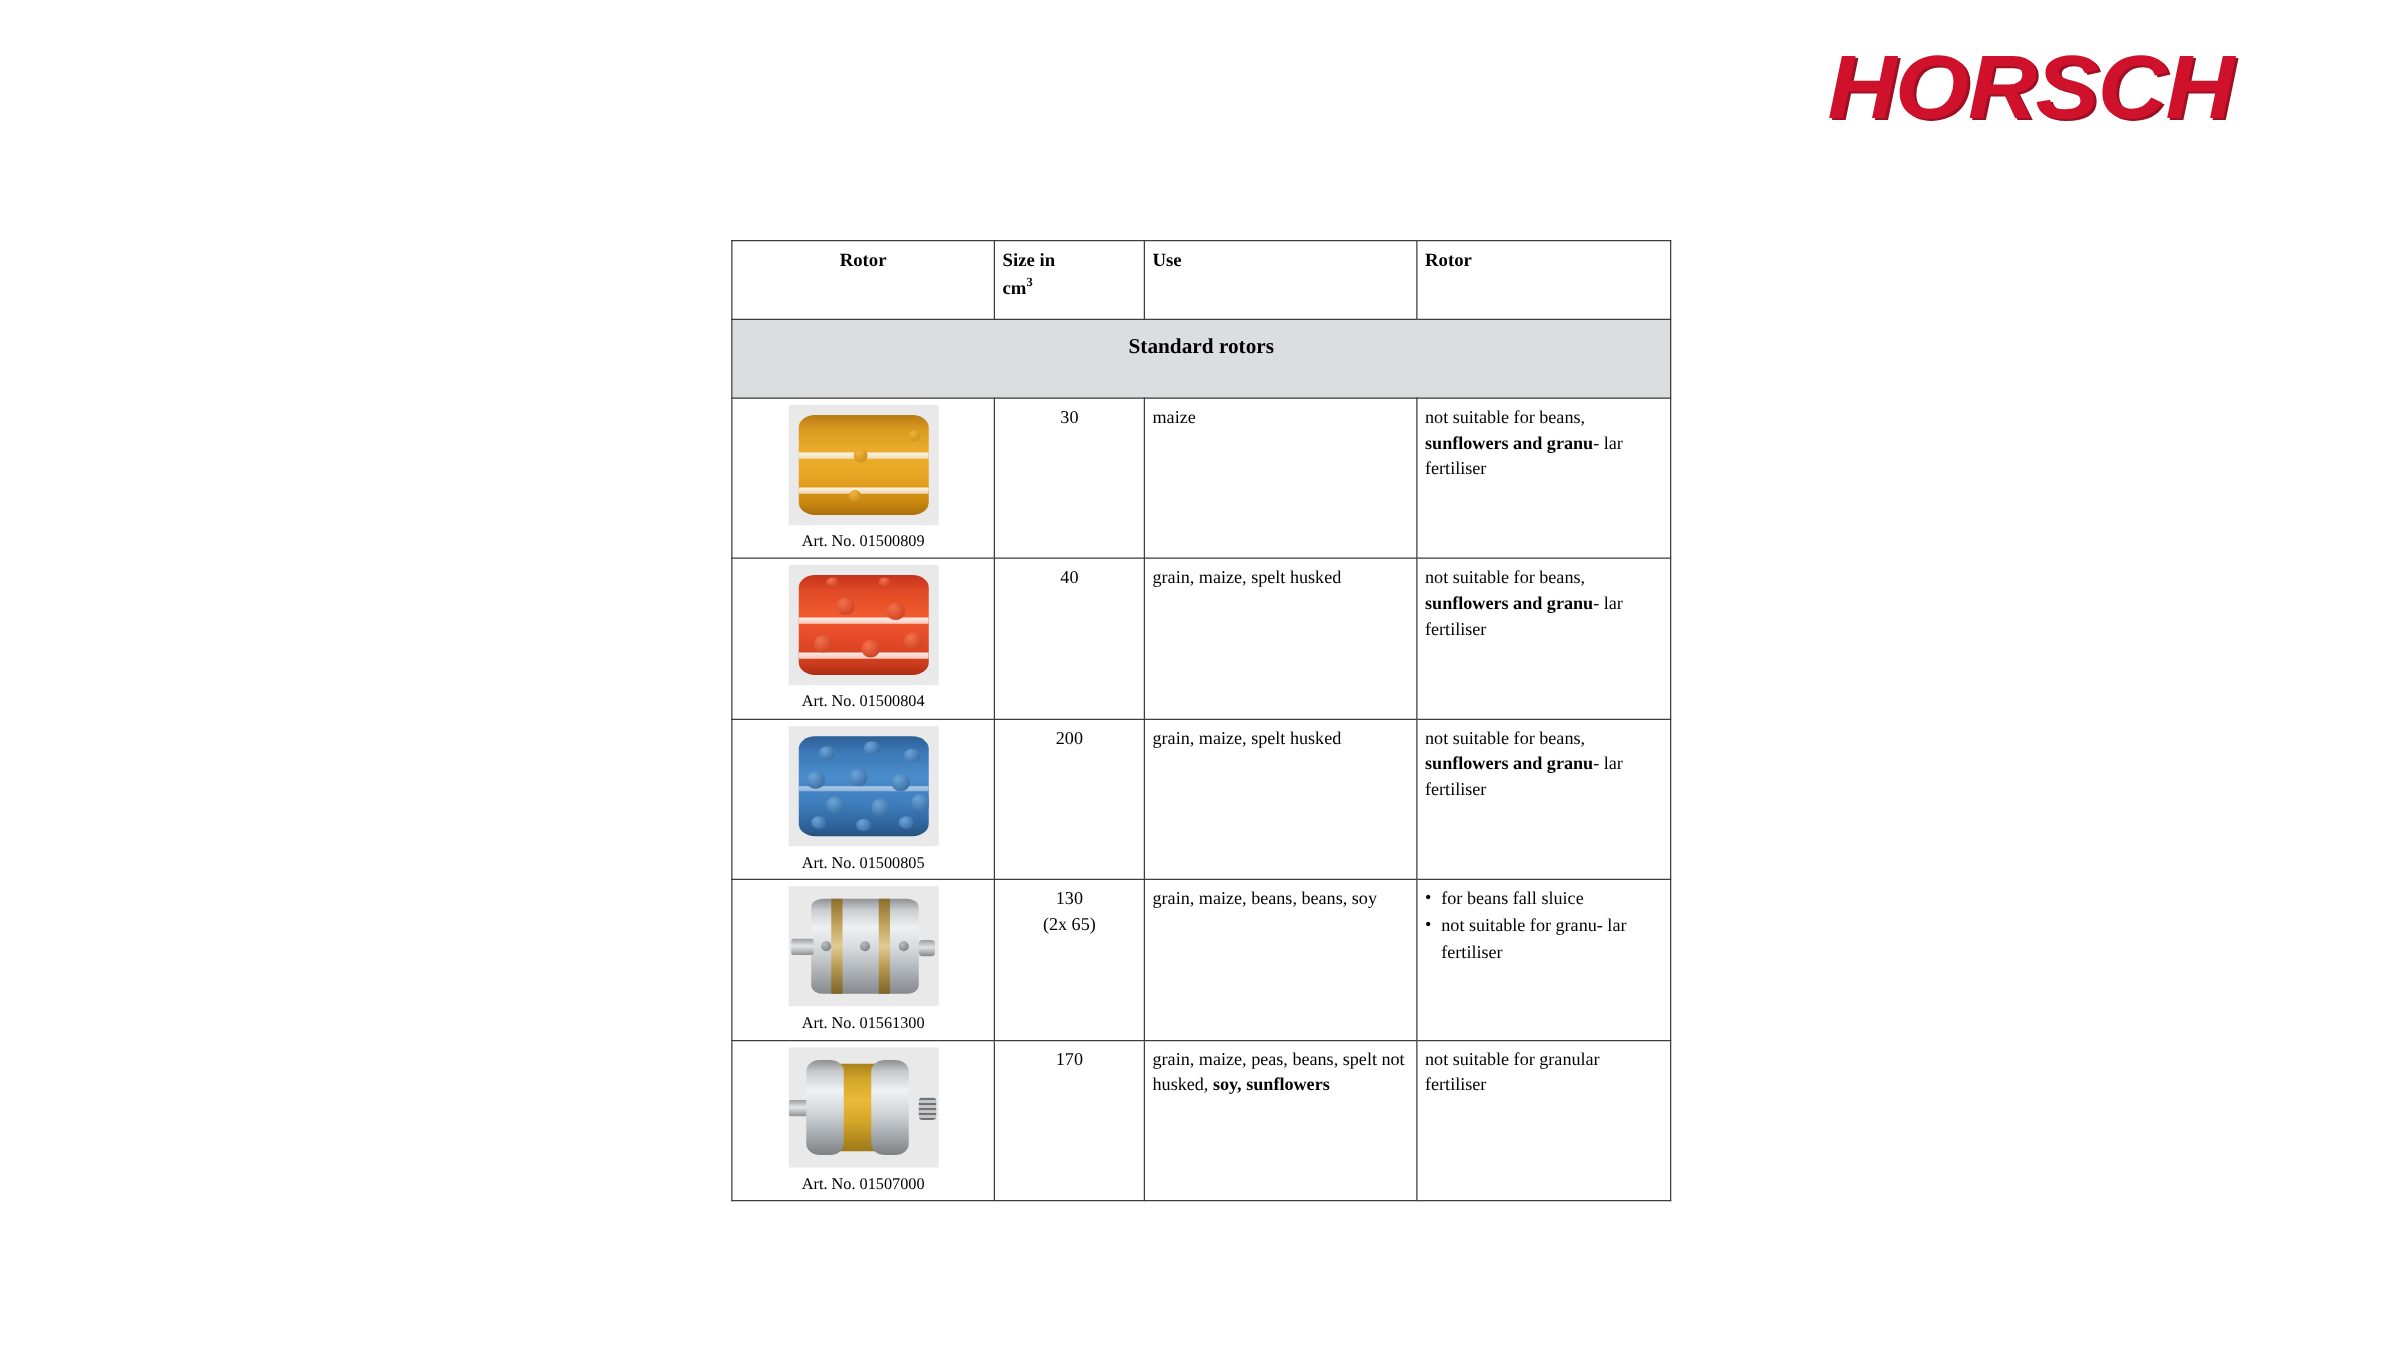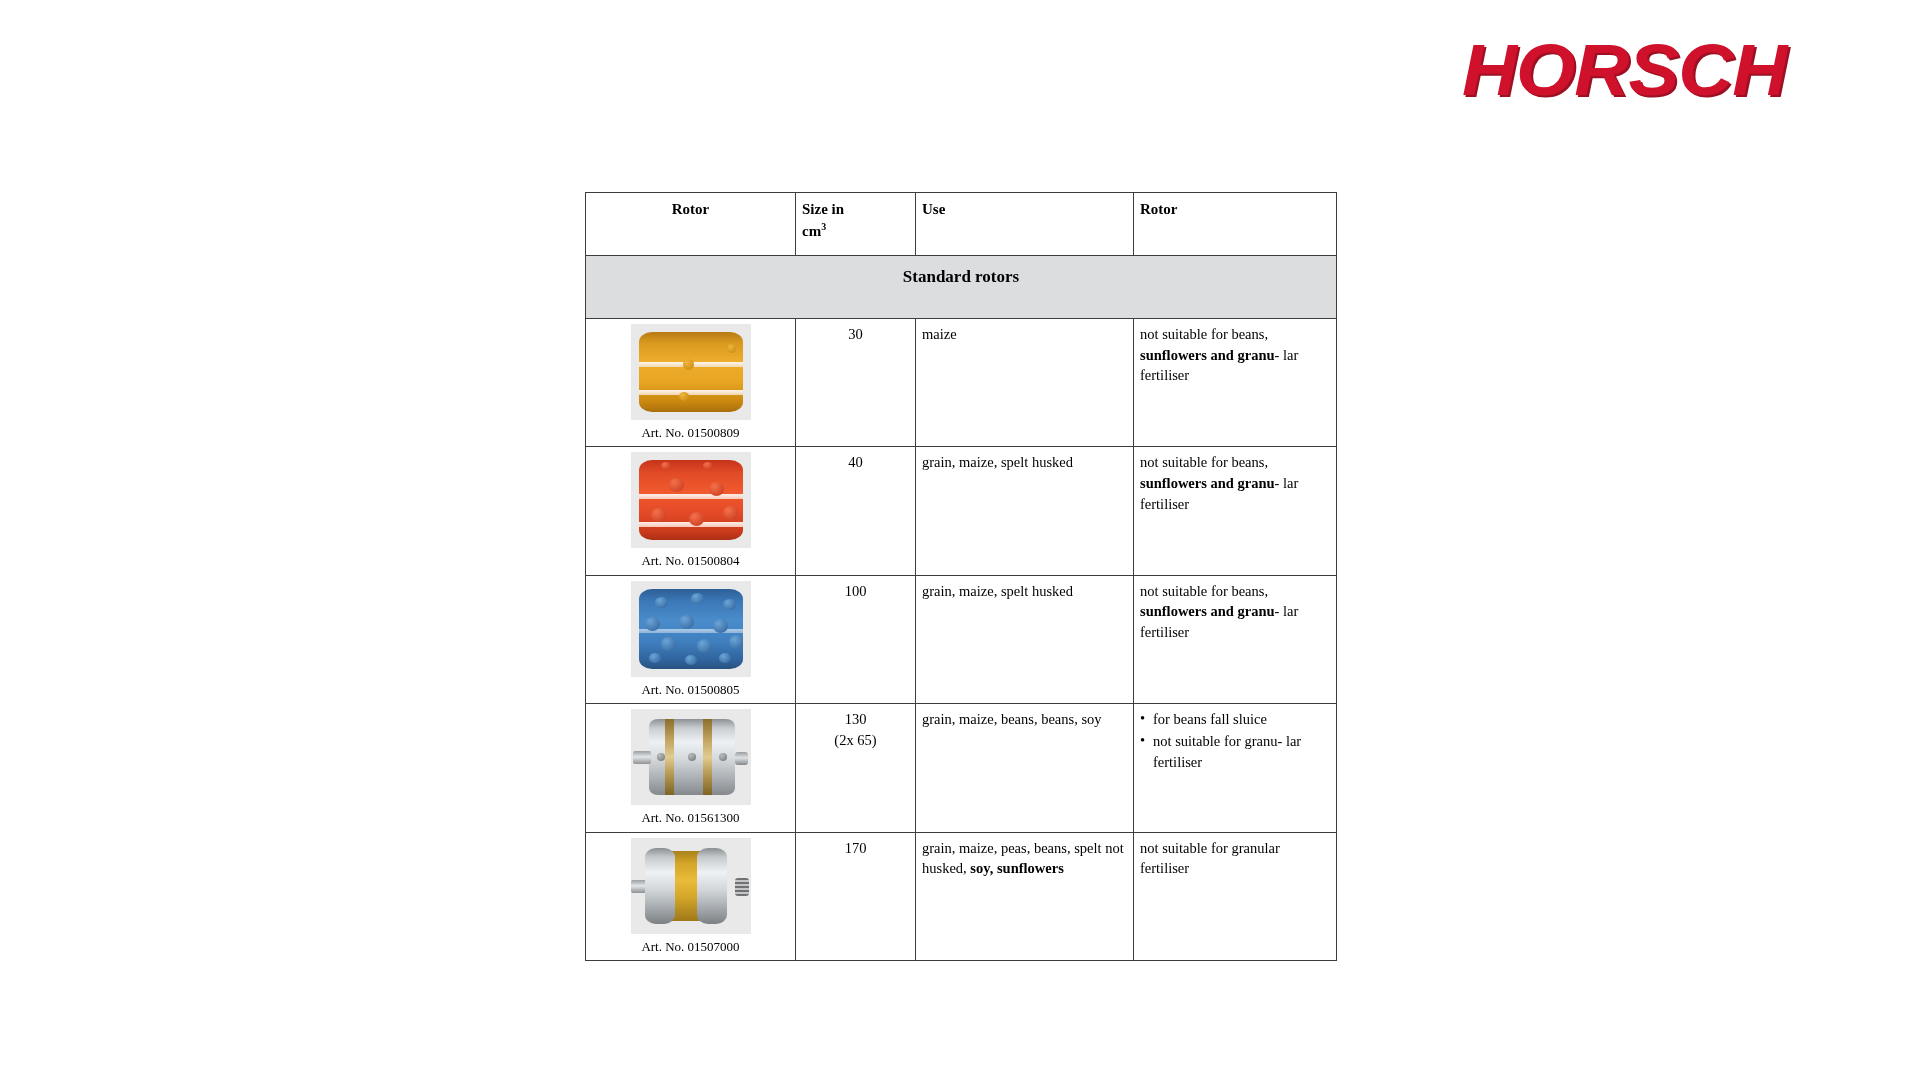--- a/index.html
+++ b/index.html
@@ -302,21 +302,21 @@
             <div class="bump" style="left:22px;top:48px"></div>
             <div class="bump" style="left:58px;top:50px"></div>
             <div class="bump" style="left:90px;top:46px"></div>
             <div class="bump" style="left:10px;top:64px;width:12px;height:10px"></div>
             <div class="bump" style="left:46px;top:66px;width:12px;height:10px"></div>
             <div class="bump" style="left:80px;top:64px;width:12px;height:10px"></div>
           </div>
         </div>
         <div class="artno">Art. No. 01500805</div>
       </td>
-      <td class="size-cell">100</td>
+      <td class="size-cell">200</td>
       <td class="use-cell">grain, maize, spelt husked</td>
       <td class="note-cell"><span>not suitable for beans, </span><b>sunflowers and granu</b><span>- lar fertiliser</span></td>
     </tr>
 
     <tr>
       <td class="rotor-cell">
         <div class="rotor-img">
           <div class="metal-body"></div>
           <div class="brass-band" style="left:34px"></div>
           <div class="brass-band" style="left:72px"></div>

